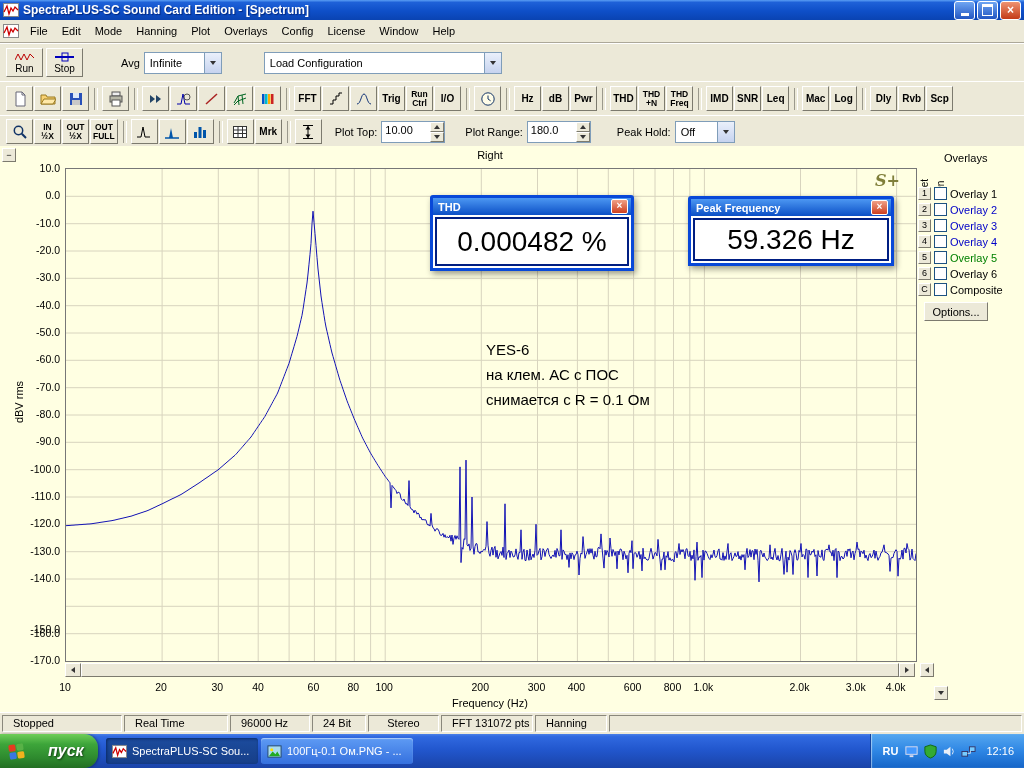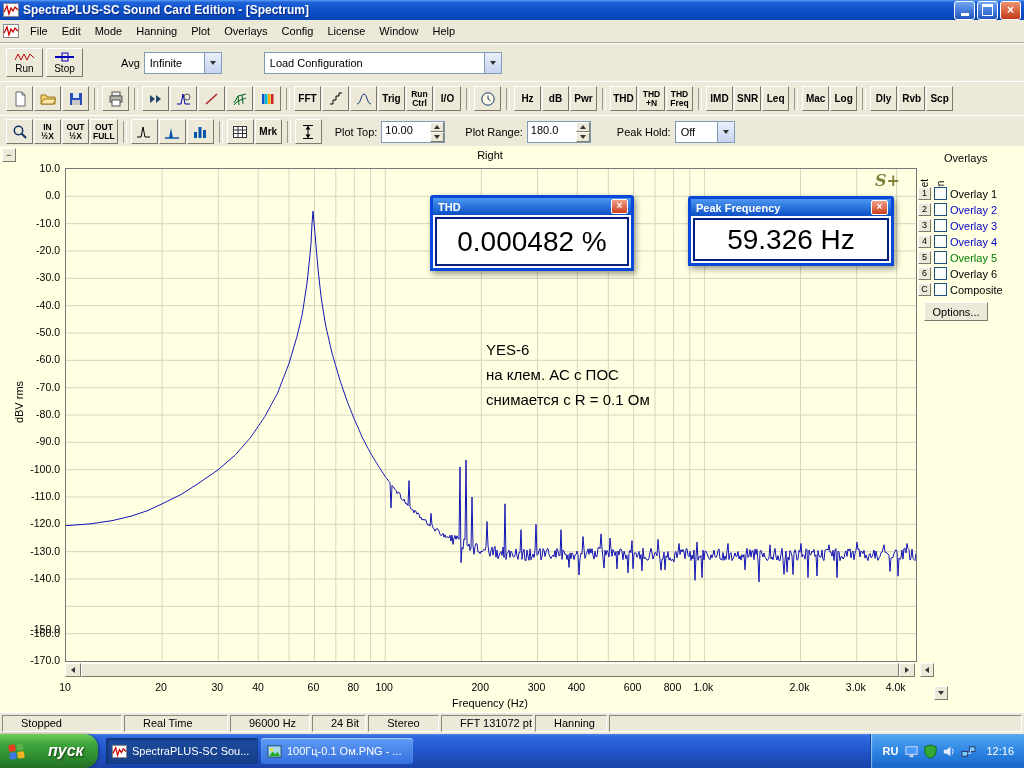--- a/index.html
+++ b/index.html
@@ -89,21 +89,21 @@
   .ov-title{position:absolute;left:28px;top:2px;}
   .vtext{position:absolute;writing-mode:vertical-rl;transform:rotate(180deg);font-size:10px;height:26px;}
   .ov-row{position:absolute;left:2px;display:flex;align-items:center;gap:3px;height:15px;}
   .ov-num{width:13px;height:13px;font-size:9px;line-height:9px;display:flex;align-items:center;justify-content:center;padding:0;font-family:inherit;}
   .ov-check{width:11px;height:11px;background:#fff;border:1px solid #1D5281;display:inline-block;cursor:pointer;}
   .ov-label{font-size:11px;white-space:nowrap;}
   .options-btn{position:absolute;left:8px;top:152px;width:64px;height:19px;font-size:11px;font-family:inherit;}
   
   .statusbar{position:absolute;top:712px;left:0;right:0;height:22px;background:#ECE9D8;display:flex;
     gap:2px;padding:2px 2px;box-sizing:border-box;border-top:1px solid #fff;}
-  .status-panel{border:1px solid;border-color:#8a887c #fff #fff #8a887c;padding:1px 18px;white-space:nowrap;
+  .status-panel{border:1px solid;border-color:#8a887c #fff #fff #8a887c;padding:1px 10px;white-space:nowrap;
     overflow:hidden;box-sizing:border-box;}
   
   .taskbar{position:absolute;top:734px;left:0;right:0;height:34px;
     background:linear-gradient(to bottom,#4A80E8 0%,#3069E0 8%,#2257CE 45%,#1A43A8 100%);display:flex;align-items:center;}
   .start-btn{height:34px;width:98px;border:none;cursor:pointer;display:flex;align-items:center;gap:22px;
     padding:0 0 0 7px;border-radius:0 14px 14px 0;color:#fff;font-style:italic;font-weight:bold;font-size:16px;
     font-family:inherit;text-shadow:1px 1px 2px #123c12;
     background:linear-gradient(to bottom,#6FCE59 0%,#3DA53A 30%,#2E8A2E 70%,#236F23 100%);
     box-shadow:1px 0 3px rgba(0,0,0,.4);}
   #start-flag svg{width:19px;height:19px;display:block;}

